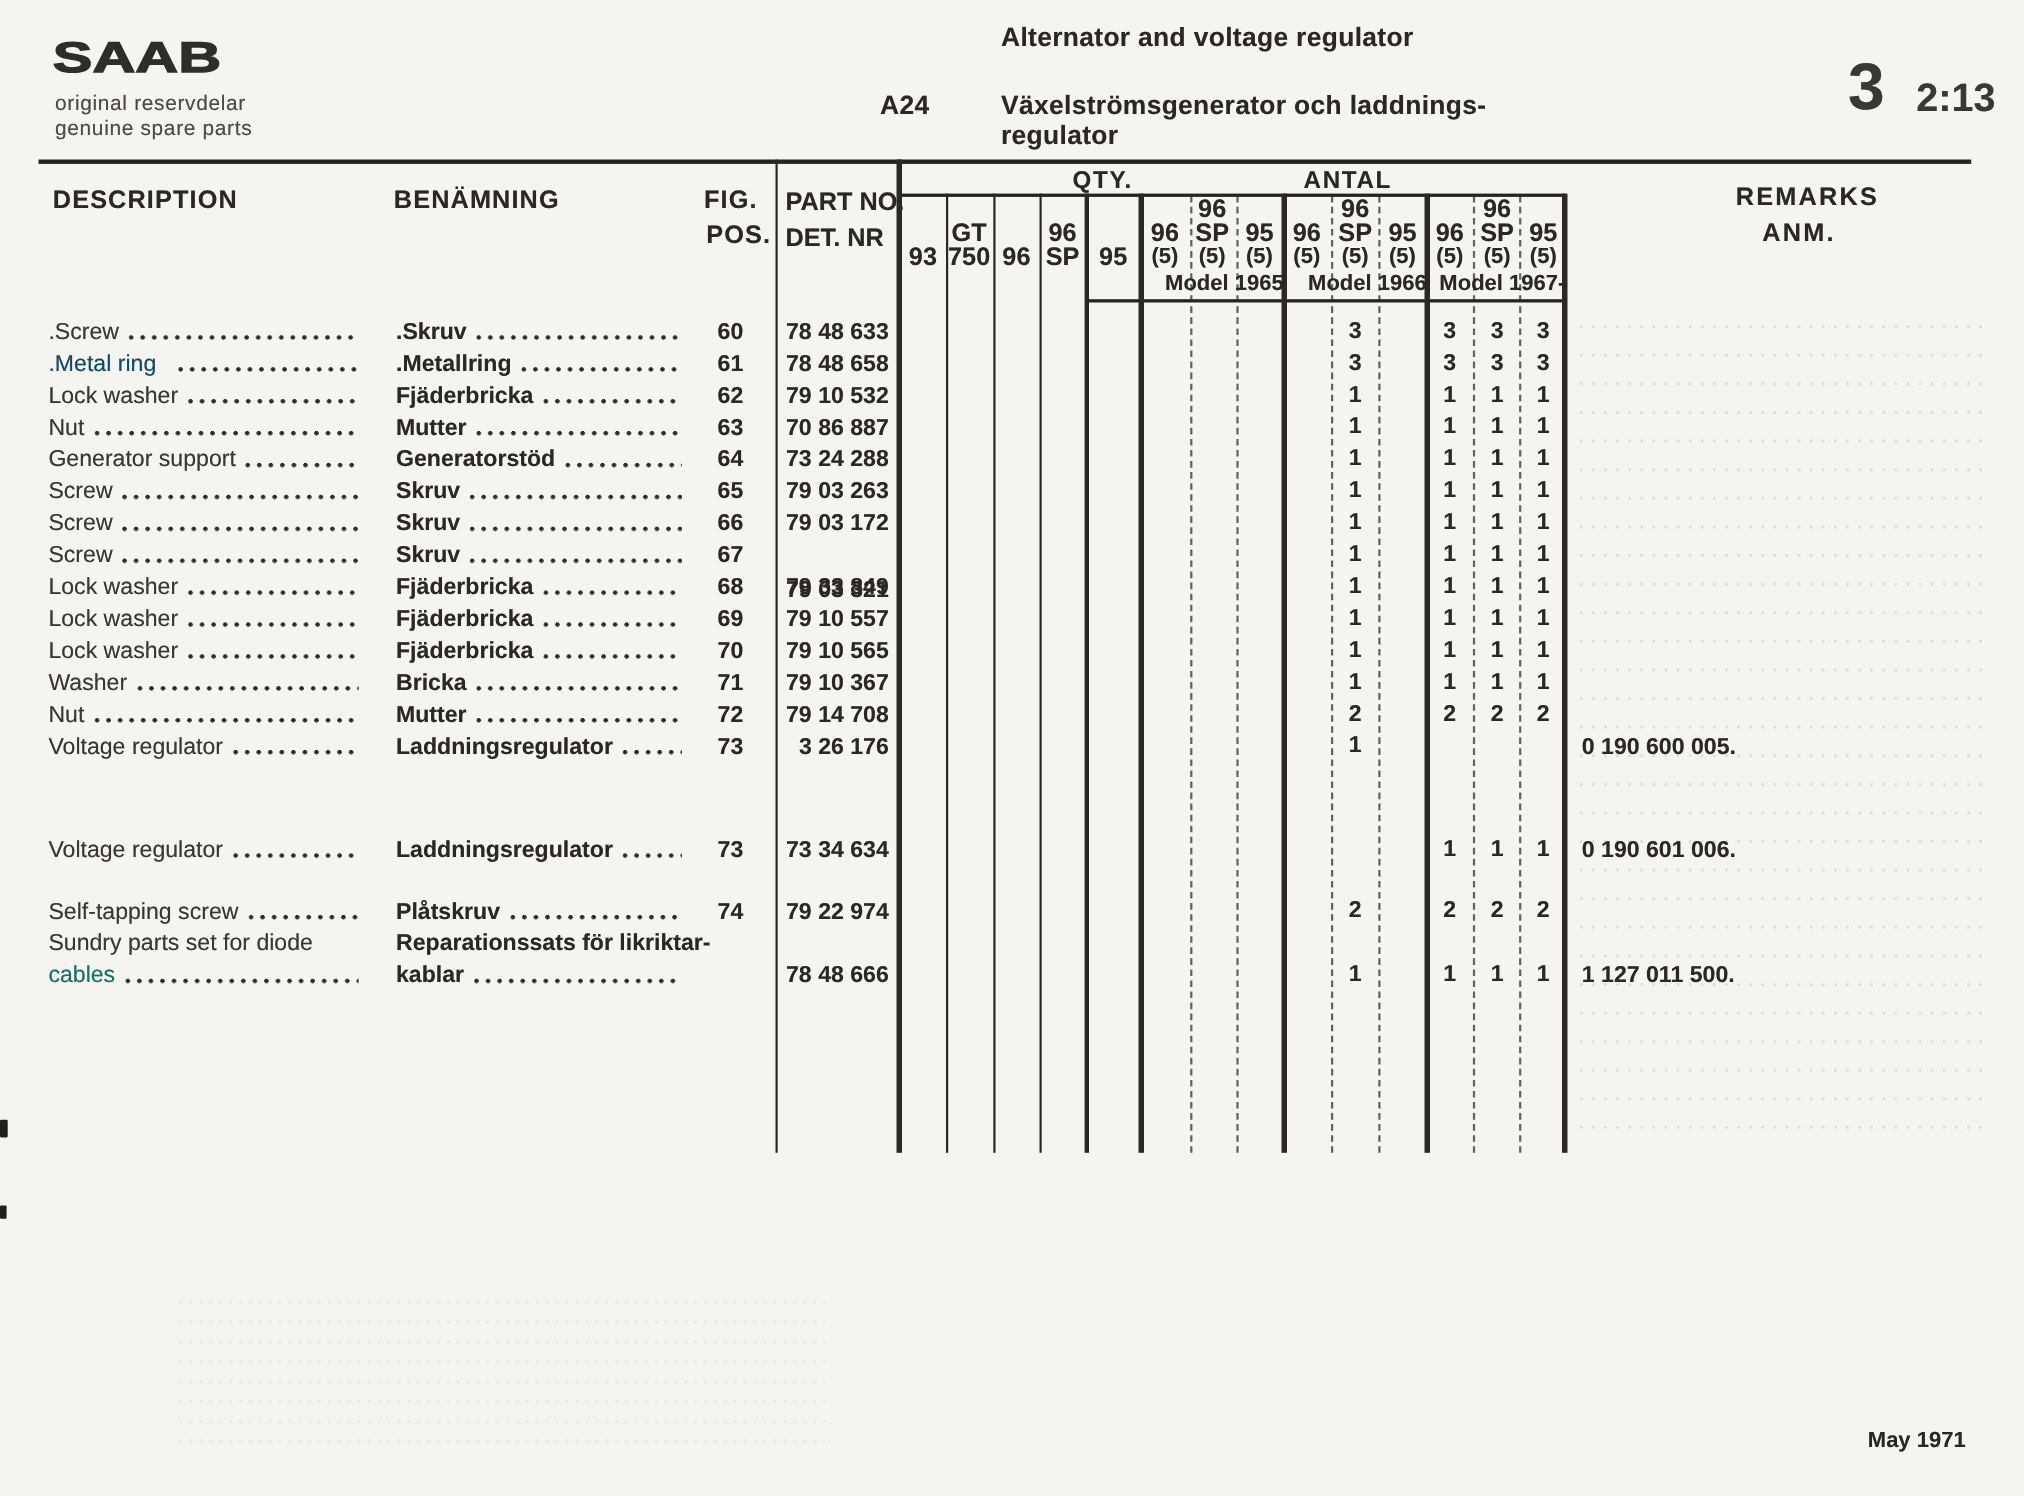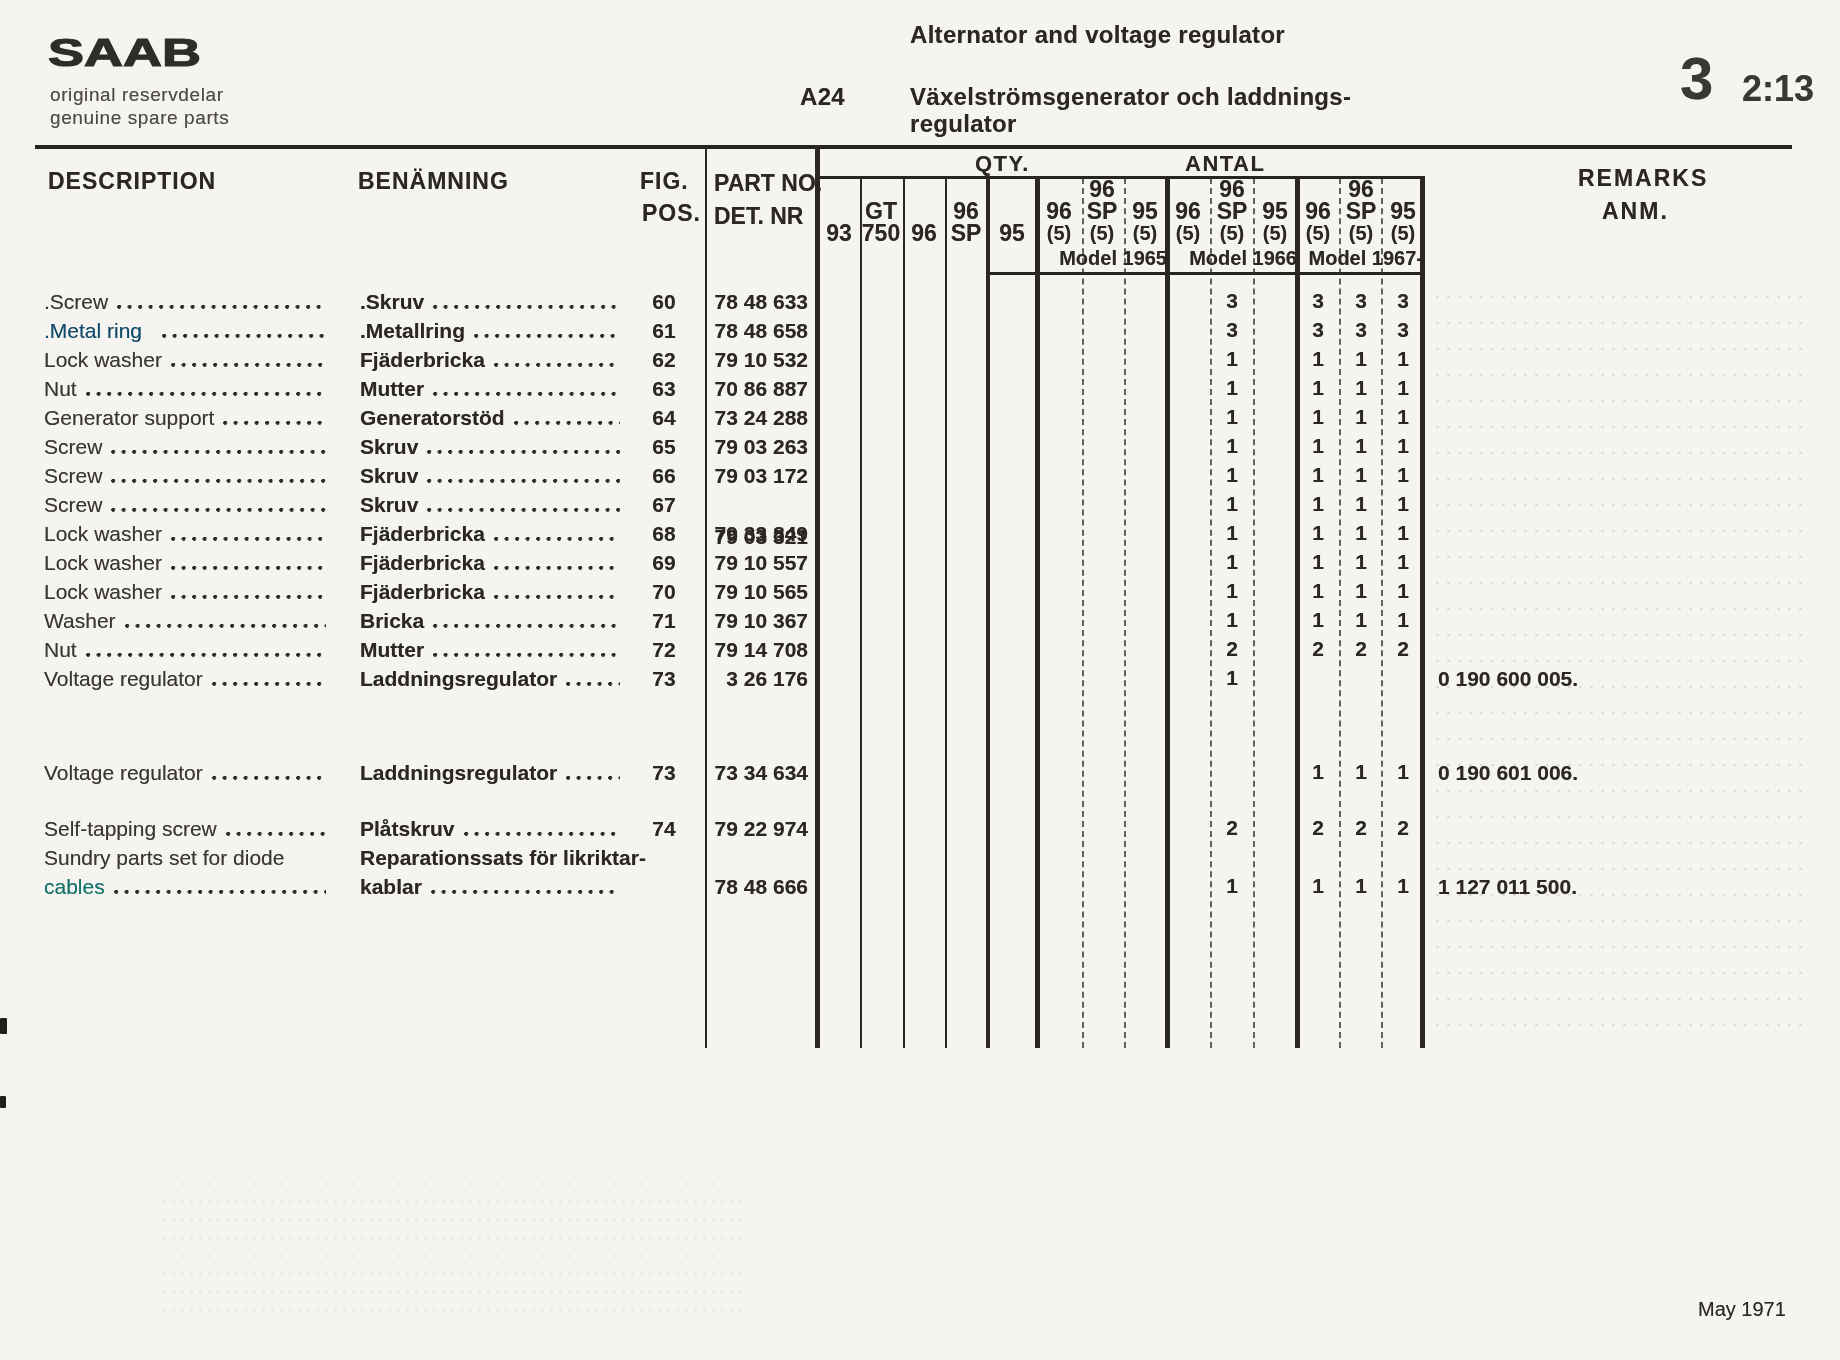--- a/index.html
+++ b/index.html
@@ -511,13 +511,13 @@
         <span class="txt">1 127 011 500.</span>
       </div>
     </div>
   </div>
 
 <div class="noise" style="left:1432px;top:284px;width:372px;height:760px"></div>
 <div class="noise2" style="left:160px;top:1175px;width:590px;height:140px"></div>
 <div class="speck" style="left:0;top:1018px;width:7px;height:16px"></div>
 <div class="speck" style="left:0;top:1096px;width:6px;height:12px"></div>
 
-<div class="abs" style="left:1698px;top:1298px;font-size:20px;font-weight:400">May 1971</div>
+<div class="abs" style="left:1698px;top:1298px;font-size:20px;font-weight:700">May 1971</div>
 
 </body></html>

